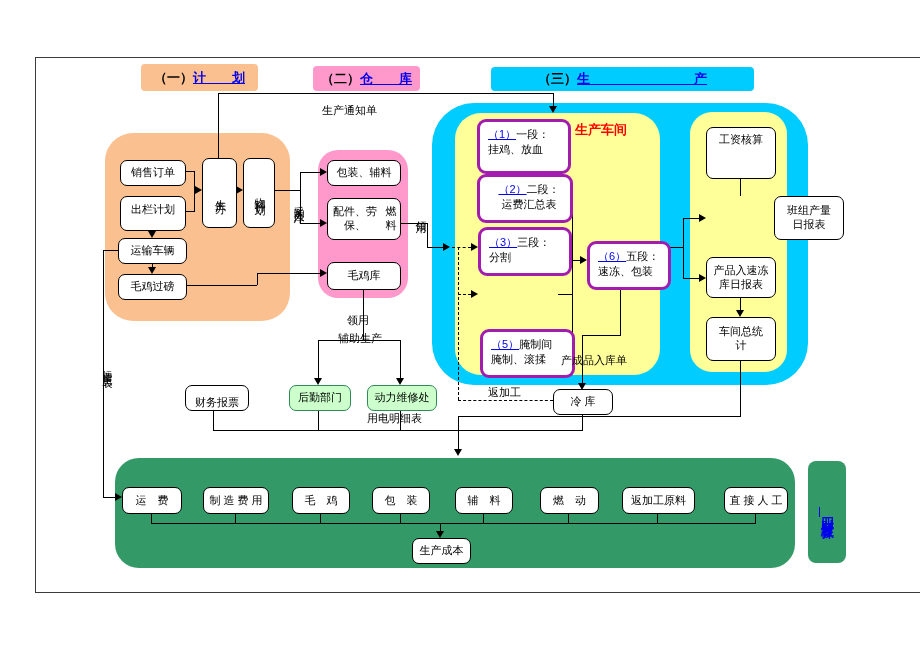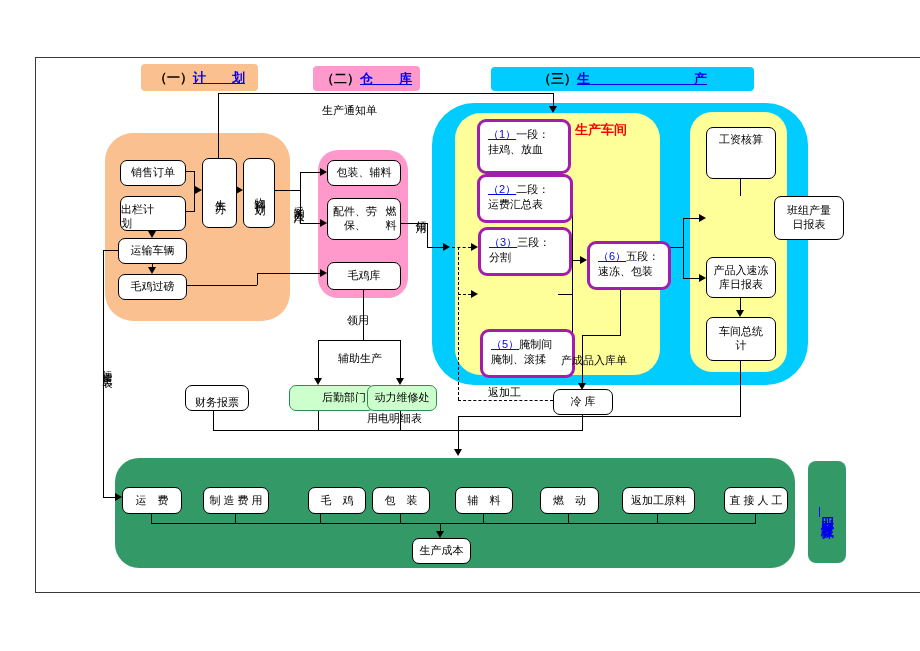--- a/index.html
+++ b/index.html
@@ -59,21 +59,21 @@
   <div class="panel" style="left:455px;top:113px;width:205px;height:262px;background:#FFFF99;border-radius:26px;"></div>
   <div class="panel" style="left:690px;top:112px;width:97px;height:260px;background:#FFFF99;border-radius:22px;"></div>
   <div class="region" style="left:115px;top:458px;width:680px;height:110px;background:#339966;border-radius:24px;"></div>
   <div class="region sidefin" style="left:808px;top:461px;width:38px;height:102px;background:#339966;border-radius:8px;">
     <span class="vtext" style="color:#0000EE;text-decoration:underline;"><span>四</span><span>财务核算</span></span>
   </div>
 
   <div class="box" style="left:120px;top:160px;width:64px;height:24px;">
       <span>销售订单</span>
     </div>
-  <div class="box" style="left:120px;top:196px;width:64px;height:28px;overflow:hidden;align-items:flex-start;padding-top:5px;flex-direction:column;line-height:14px;border-radius:7px;">
+  <div class="box" style="left:120px;top:196px;width:64px;height:28px;overflow:hidden;align-items:flex-start;padding-top:5px;flex-direction:row;line-height:14px;border-radius:7px;">
     <span>出栏计</span>
     <span>划</span>
   </div>
   <div class="box vtext" style="left:202px;top:158px;width:33px;height:68px;">
       <span>生产办</span>
     </div>
   <div class="box vtext" style="left:243px;top:158px;width:30px;height:68px;">
       <span>物料计划</span>
     </div>
   <div class="box" style="left:118px;top:238px;width:67px;height:24px;">
@@ -92,21 +92,21 @@
   </div>
   <div class="box" style="left:327px;top:262px;width:72px;height:26px;">
       <span>毛鸡库</span>
     </div>
 
   <div class="wshoptitle" style="left:575px;top:121px;">生产车间</div>
   <div class="stage" style="left:477px;top:119px;width:80px;height:44px;">
     <div><span class="num">（1）</span><span>一段：</span></div>
     <div>挂鸡、放血</div>
   </div>
-  <div class="stage" style="left:477px;top:174px;width:82px;height:38px;">
+  <div class="stage" style="left:477px;top:174px;width:82px;height:38px;text-align:center;">
     <div><span class="num">（2）</span><span>二段：</span></div>
     <div>运费汇总表</div>
   </div>
   <div class="stage" style="left:478px;top:227px;width:80px;height:38px;">
     <div><span class="num">（3）</span><span>三段：</span></div>
     <div>分割</div>
   </div>
   <div class="stage" style="left:480px;top:329px;width:81px;height:38px;">
     <div><span class="num">（5）</span><span>腌制间</span></div>
     <div>腌制、滚揉</div>
@@ -128,37 +128,37 @@
     <span>库日报表</span>
   </div>
   <div class="box" style="left:706px;top:317px;width:68px;height:42px;flex-direction:column;">
     <span>车间总统</span>
     <span>计</span>
   </div>
 
   <div class="box" style="left:185px;top:385px;width:62px;height:24px;align-items:flex-end;">
       <span>财务报票</span>
     </div>
-  <div class="box greenbox" style="left:289px;top:385px;width:60px;height:24px;padding-left:24px;">
+  <div class="box greenbox" style="left:289px;top:385px;width:60px;height:24px;">
       <span>后勤部门</span>
     </div>
   <div class="box greenbox" style="left:367px;top:385px;width:68px;height:24px;">
       <span>动力维修处</span>
     </div>
   <div class="box" style="left:553px;top:389px;width:58px;height:24px;">
       <span>冷  库</span>
     </div>
 
   <div class="box" style="left:122px;top:487px;width:58px;height:25px;">
       <span>运　费</span>
     </div>
   <div class="box" style="left:203px;top:487px;width:64px;height:25px;">
       <span>制 造 费 用</span>
     </div>
-  <div class="box" style="left:308px;top:487px;width:56px;height:25px;">
+  <div class="box" style="left:292px;top:487px;width:56px;height:25px;">
       <span>毛　鸡</span>
     </div>
   <div class="box" style="left:372px;top:487px;width:56px;height:25px;">
       <span>包　装</span>
     </div>
   <div class="box" style="left:455px;top:487px;width:56px;height:25px;">
       <span>辅　料</span>
     </div>
   <div class="box" style="left:540px;top:487px;width:57px;height:25px;">
       <span>燃　动</span>
@@ -170,21 +170,21 @@
       <span>直 接 人 工</span>
     </div>
   <div class="box" style="left:412px;top:538px;width:57px;height:24px;">
       <span>生产成本</span>
     </div>
 
   <div class="lbl" style="left:322px;top:103px;">生产通知单</div>
   <div class="lbl vtext" style="left:291px;top:197px;height:58px;">采购入库</div>
   <div class="lbl vtext" style="left:413px;top:212px;height:32px;">领用</div>
   <div class="lbl" style="left:347px;top:313px;">领用</div>
-  <div class="lbl" style="left:338px;top:351px;">辅助生产</div>
+  <div class="lbl" style="left:338px;top:331px;">辅助生产</div>
   <div class="lbl" style="left:367px;top:411px;">用电明细表</div>
   <div class="lbl" style="left:488px;top:385px;">返加工</div>
   <div class="lbl" style="left:561px;top:353px;">产成品入库单</div>
   <div class="lbl vtext" style="left:100px;top:362px;height:64px;font-size:10px;">运费汇总表</div>
 
   <div class="ln" style="left:184px;top:171px;width:10px;height:1px;"></div>
   <div class="ln" style="left:194px;top:171px;width:1px;height:41px;"></div>
   <div class="ln" style="left:184px;top:211px;width:10px;height:1px;"></div>
   <div class="ln" style="left:194px;top:190px;width:4px;height:1px;"></div>
   <div class="ah ah-r" style="left:195px;top:186px;"></div>

